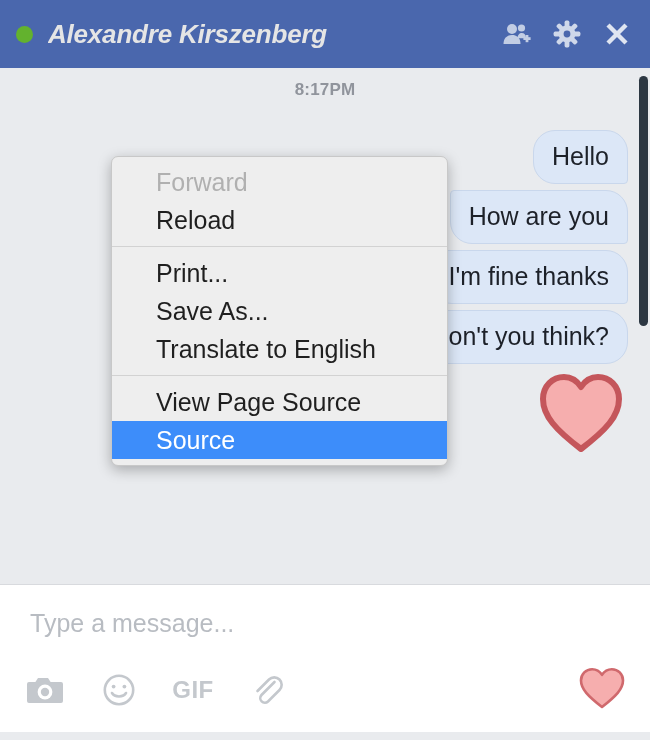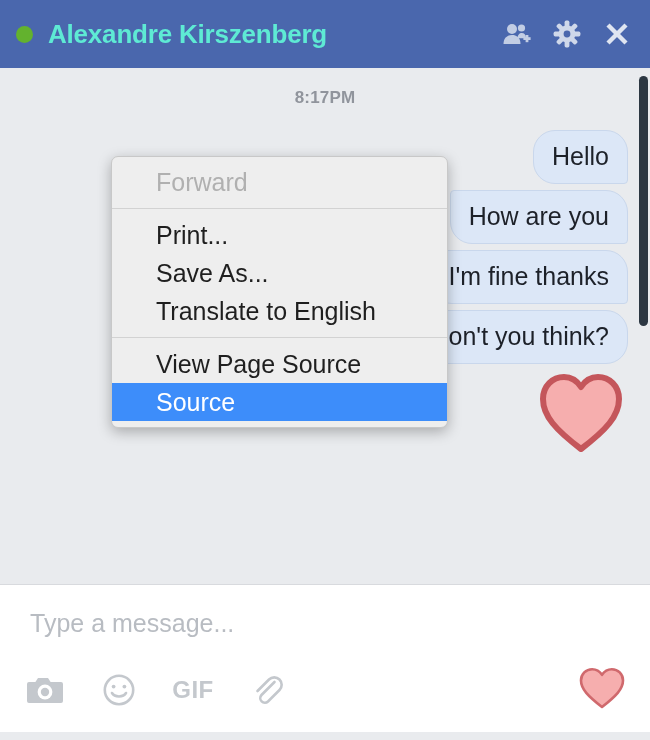--- a/index.html
+++ b/index.html
@@ -38,27 +38,28 @@
   }
   .status-dot {
     width: 17px;
     height: 17px;
     border-radius: 50%;
     background: #63b22e;
     flex: 0 0 auto;
     margin-right: 15px;
   }
   .chat-title {
-    color: #5eead4;
+    color: #e5e5e5;
     font-size: 26px;
     font-weight: bold;
     letter-spacing: -0.2px;
     white-space: nowrap;
     flex: 1 1 auto;
     overflow: hidden;
+    font-style: italic;
   }
   .header-actions {
     display: flex;
     align-items: center;
     gap: 20px;
     flex: 0 0 auto;
   }
   .hdr-icon {
     width: 30px;
     height: 30px;
@@ -79,21 +80,21 @@
     background: #e9ebee;
     overflow: hidden;
     border-bottom: 1px solid #d8dade;
     box-sizing: border-box;
   }
   .timestamp {
     text-align: center;
     color: #90949c;
     font-size: 17px;
     font-weight: bold;
-    padding-top: 20px;
+    padding-top: 12px;
     letter-spacing: 0.2px;
   }
 
   .msg-list {
     position: absolute;
     left: 0;
     top: 62px;
     width: 650px;
   }
   .msg-row {
@@ -360,20 +361,21 @@
 
     <div class="composer-heart">
       <svg width="48" height="44" viewBox="0 0 48 44" aria-hidden="true">
         <path d="M24 41 C10 30 3 23 3 14.5 C3 8 8 3.2 14.2 3.2 C18.4 3.2 21.9 5.6 24 8.8 C26.1 5.6 29.6 3.2 33.8 3.2 C40 3.2 45 8 45 14.5 C45 23 38 30 24 41 Z" fill="#f6aeae" stroke="#d0696d" stroke-width="2.6" stroke-linejoin="round"></path>
       </svg>
     </div>
   </div>
 
   <div class="context-menu">
     <div class="menu-item disabled">Forward</div>
+    <div class="menu-item">Reload</div>
     <div class="menu-sep"></div>
     <div class="menu-item">Print...</div>
     <div class="menu-item">Save As...</div>
     <div class="menu-item">Translate to English</div>
     <div class="menu-sep"></div>
     <div class="menu-item">View Page Source</div>
     <div class="menu-item selected">Source</div>
   </div>
 
 </div>

